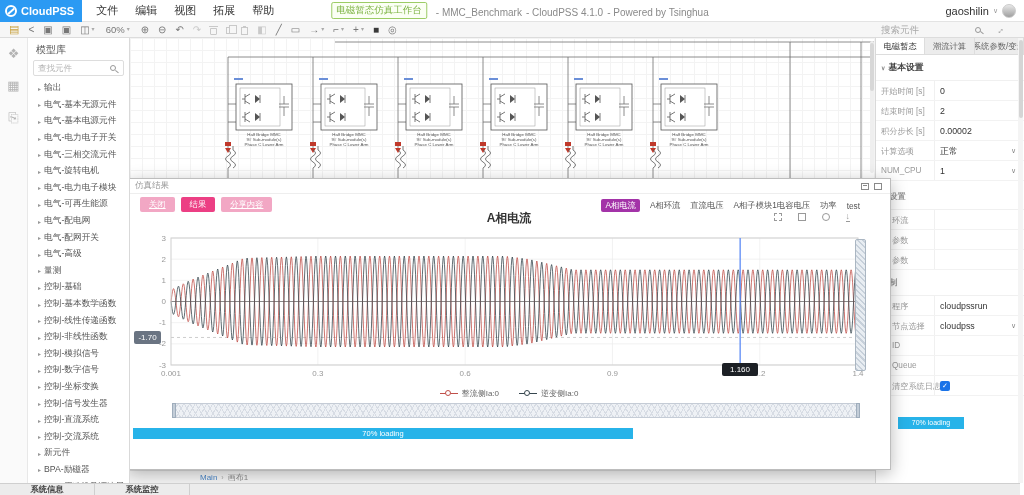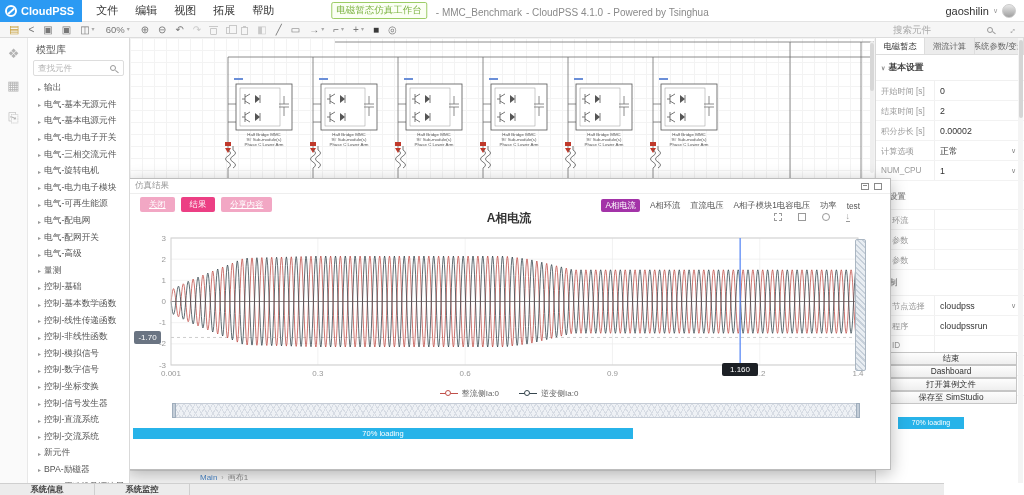--- a/index.html
+++ b/index.html
@@ -31,21 +31,21 @@
   .ti.dis { color:#c9c9c9; }
   .ti.dark { color:#3a3a3a; }
   .dd { font-size:6px; color:#aaa; margin-left:2px; }
   .zoomsel { font-size:9.5px; color:#777; margin:0 2px; }
   .ic-trash { width:7px; height:7px; border:1px solid currentColor; border-radius:0 0 1px 1px; position:relative; margin-top:3px; }
   .ic-trash::before { content:""; position:absolute; left:-2px; top:-3px; width:9px; height:1px; background:currentColor; }
   .ic-copy { width:6px; height:7px; border:1px solid currentColor; position:relative; margin-top:2px; }
   .ic-copy::before { content:""; position:absolute; left:2px; top:-3px; width:6px; height:7px; border:1px solid currentColor; background:#f6f6f6; }
   .ic-paste { width:7px; height:8px; border:1px solid currentColor; position:relative; margin-top:2px; }
   .ic-paste::before { content:""; position:absolute; left:1px; top:-2px; width:3px; height:2px; background:currentColor; }
-  .tb-search { margin-left:auto; display:flex; align-items:center; gap:14px; padding-right:8px; }
+  .tb-search { margin-left:auto; display:flex; align-items:center; gap:14px; padding-right:20px; }
   .tb-search input { border:none; background:transparent; width:80px; font-size:9.5px; color:#555; outline:none; }
   .tb-search input::placeholder { color:#a8a8a8; }
   .mag { width:6px; height:6px; border:1px solid #999; border-radius:50%; position:relative; display:inline-block; }
   .mag::after { content:""; position:absolute; width:3.5px; height:1px; background:#999; right:-3px; bottom:-1.5px; transform:rotate(40deg); }
   .expand { display:inline-block; transform:rotate(-45deg); color:#999; font-size:9px; }
 
   
   .iconstrip { position:absolute; left:0; top:38px; width:28px; height:445px; background:#fafafa;
                border-right:1px solid #e8e8e8; display:flex; flex-direction:column; align-items:center; gap:17px; padding-top:8px; z-index:20; }
   .strip-ic { color:#b3b3b3; font-size:13px; }
@@ -93,21 +93,21 @@
   .occ1 { margin-top:3px; }
   .rp-buttons { position:absolute; left:9px; top:314px; width:132px; }
   .rp-btn { display:block; width:132px; height:12.5px; margin-bottom:0.5px; background:linear-gradient(#fdfdfd,#efefef);
             border:1px solid #c6c6c6; font-size:8.3px; color:#333; font-family:inherit; cursor:default; }
   .rp-progress { position:absolute; left:22px; top:379px; width:66px; height:12px; background:#27b3e9;
                  color:#fff; font-size:7px; text-align:center; line-height:12px; }
   .rp-scroll { position:absolute; right:1px; top:0; width:5px; height:445px; background:#f4f4f4; }
   .rp-scroll .rp-thumb { position:absolute; top:2px; left:0.5px; width:4px; height:78px; background:#d5d5d5; border-radius:2px; }
 
   
-  .statusbar { position:absolute; left:0; top:483px; width:944px; height:12px; background:#ececec;
+  .statusbar { position:absolute; left:0; top:483px; width:1020px; height:12px; background:#ececec;
                border-top:1px solid #cfcfcf; display:flex; z-index:30; }
   .st-tab { width:95px; border-right:1px solid #cfcfcf; font-size:8.3px; font-weight:bold; color:#444;
             display:flex; align-items:center; justify-content:center; cursor:default; }
 
   
   .dialog { position:absolute; left:127px; top:178px; width:764px; height:292px; background:#fff;
             border:1px solid #bdbdbd; box-shadow:0 4px 16px rgba(0,0,0,.28); z-index:10; }
   .dlg-title { height:15px; border-bottom:1px solid #eee; display:flex; align-items:center; }
   .dlg-title > span:first-child { font-size:8.5px; color:#999; margin-left:7px; }
   .wins { margin-left:auto; margin-right:8px; display:flex; align-items:center; }
@@ -585,57 +585,50 @@
         <div class="rp-row occ">
           <span class="rp-label">参数</span>
         </div>
       </div>
     <div class="rp-sec-h">
       <span class="rp-label" style="position:static">控制</span>
     </div>
     <div>
 
         <div class="rp-row occ">
+          <span class="rp-label">程序</span>
+          <span class="rp-value">cloudpssrun</span>
+
+        </div>
+
+        <div class="rp-row occ">
           <span class="rp-label">节点选择</span>
           <span class="rp-value">cloudpss</span>
           <span class="rp-chev">∨</span>
 
         </div>
 
         <div class="rp-row occ">
-          <span class="rp-label">程序</span>
-          <span class="rp-value">cloudpssrun</span>
-
-        </div>
-
-        <div class="rp-row occ">
           <span class="rp-label">ID</span>
           <span class="rp-value"></span>
 
         </div>
 
         <div class="rp-row occ">
           <span class="rp-label">Queue</span>
           <span class="rp-value"></span>
 
         </div>
 
         <div class="rp-row occ">
           <span class="rp-label">清空系统日志</span>
           <span class="rp-value"></span>
 
           <span class="rp-check">✓</span>
         </div>
-      </div>
-    <div class="rp-buttons">
-
-    <button class="rp-btn">结束</button>
-        <button class="rp-btn">Dashboard</button>
-        <button class="rp-btn">打开算例文件</button>
-        <button class="rp-btn">保存至 SimStudio</button>
       </div>
     <div class="rp-progress">70% loading</div>
     <div class="rp-scroll">
         <div class="rp-thumb"></div>
       </div>
   </aside>
 
   <div class="dialog">
     <div class="dlg-title">
       <span>仿真结果</span>

